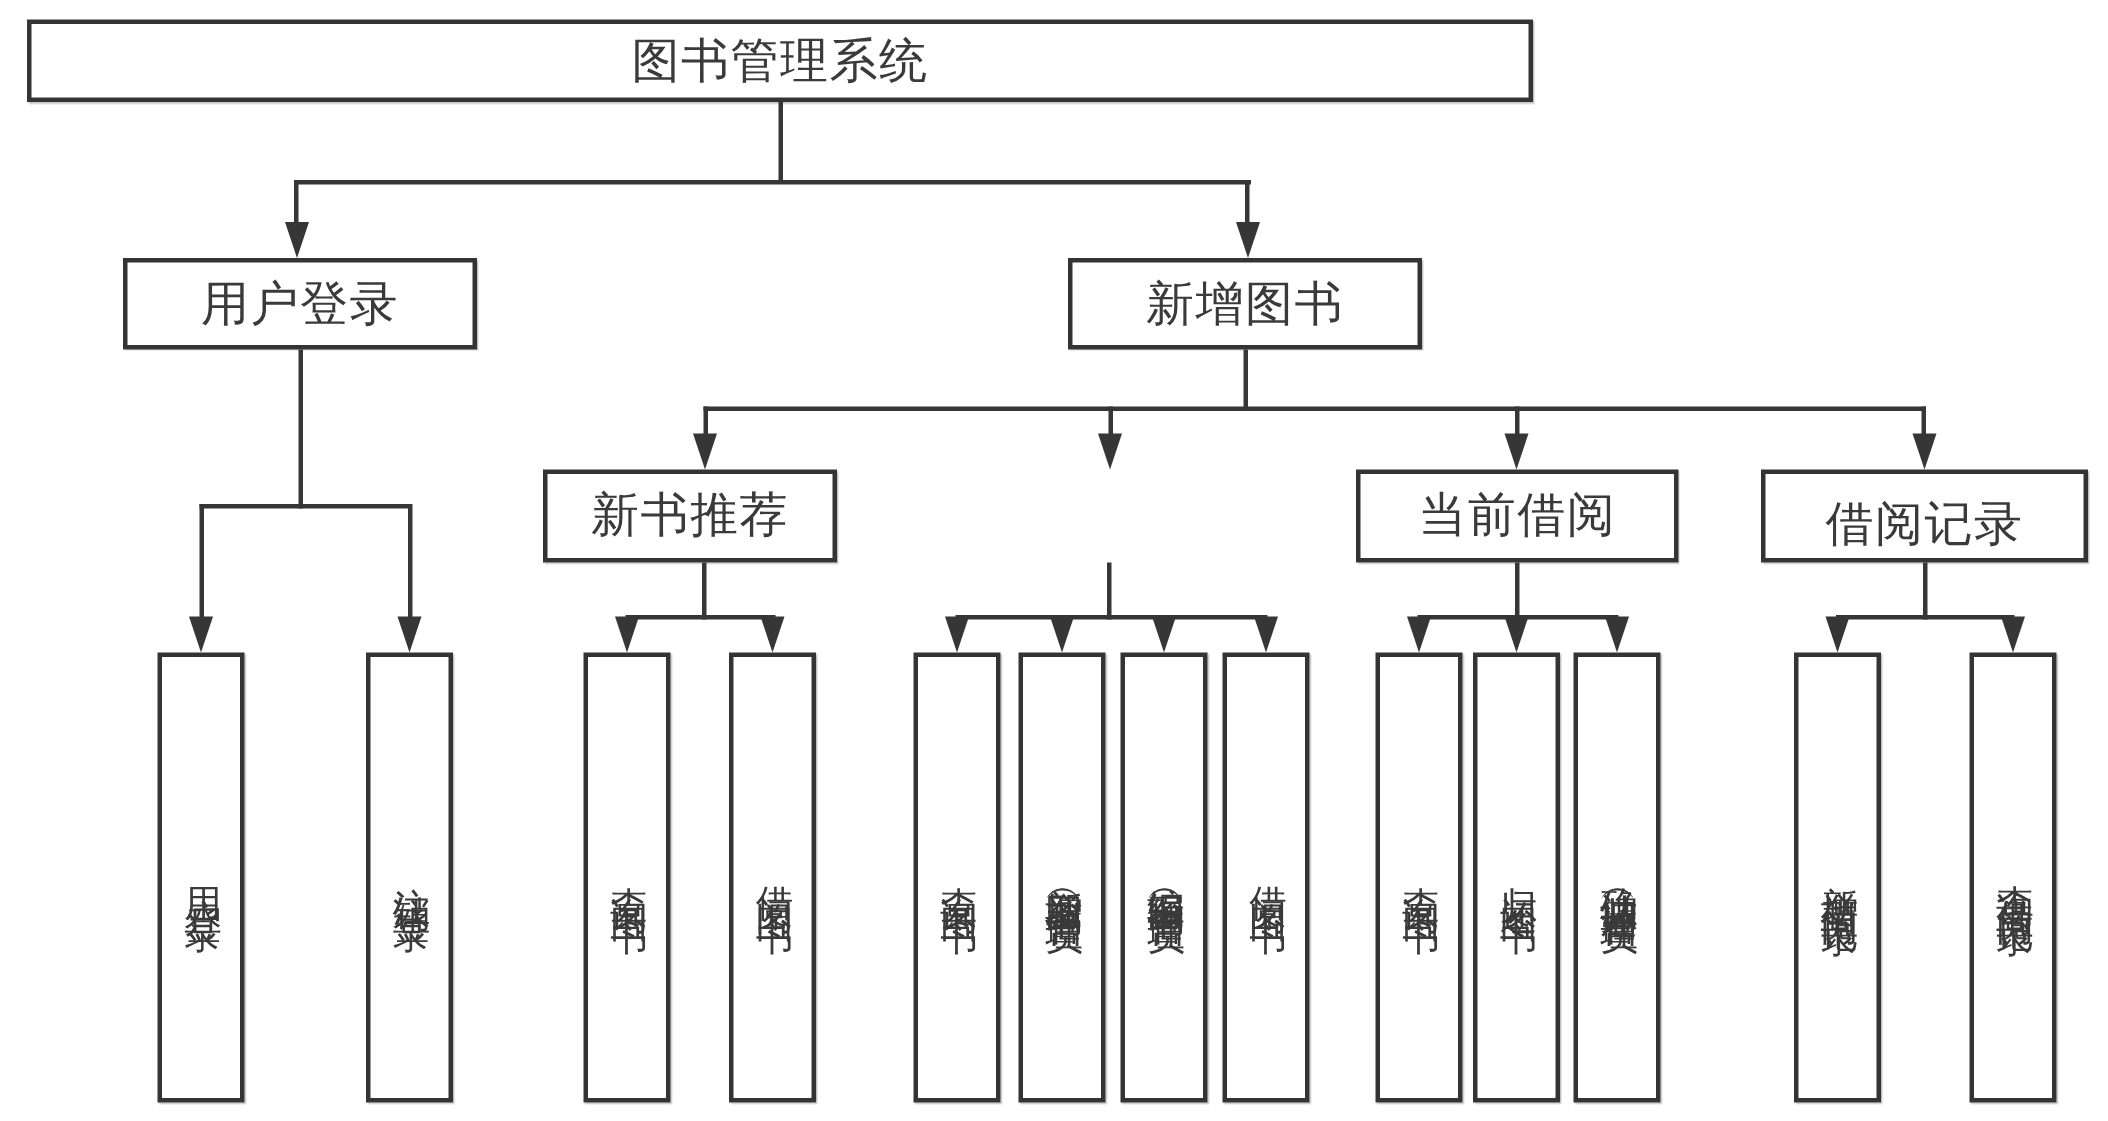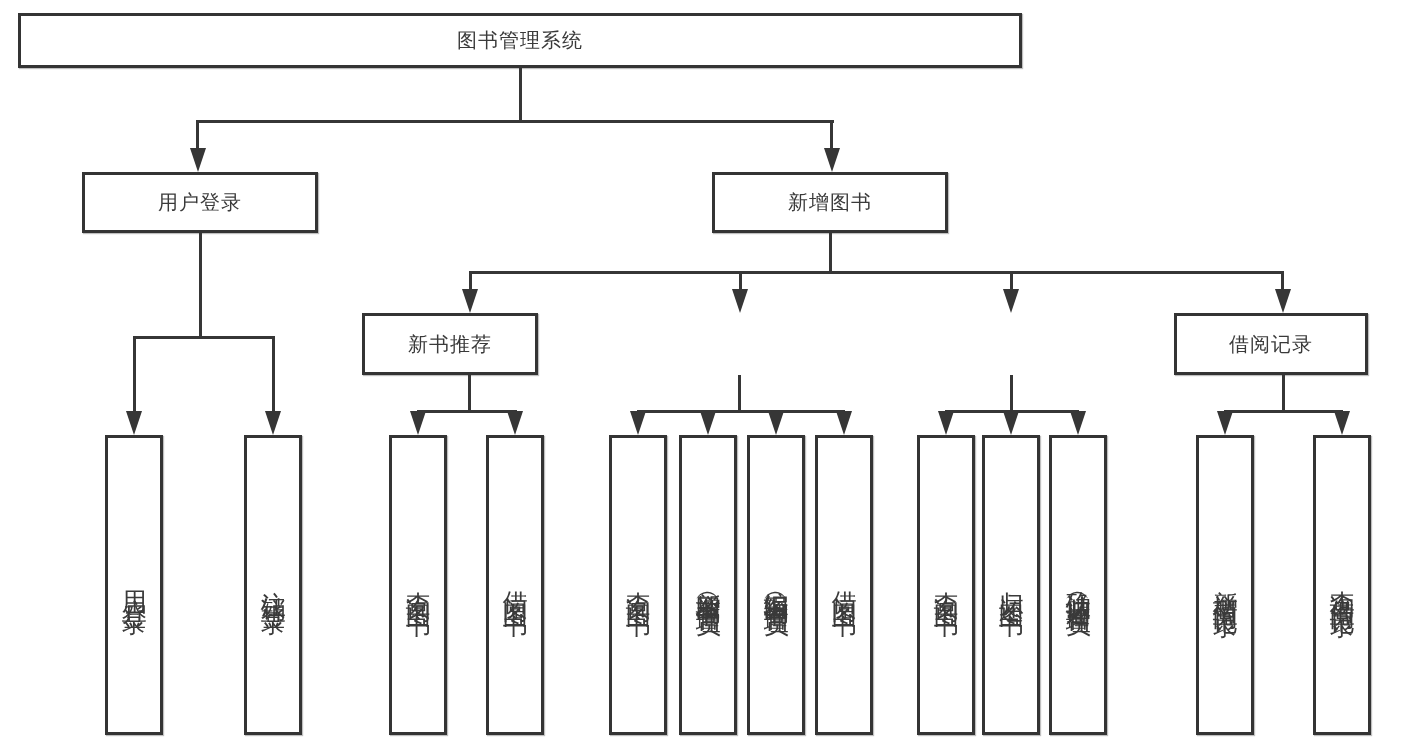--- a/index.html
+++ b/index.html
@@ -15,21 +15,21 @@
     background:#ffffff;
     border:3px solid #343434;
     box-sizing:border-box;
     display:flex;
     align-items:center;
     justify-content:center;
     color:#3a3a3a;
     box-shadow:1px 1px 1px rgba(0,0,0,0.25);
   }
   .hlabel{
-    font-size:20px;
+    font-size:32px;
     letter-spacing:1px;
     white-space:nowrap;
   }
   .vlabel{
     writing-mode:vertical-rl;
     font-size:25px;
     letter-spacing:7px;
     line-height:1.1;
     white-space:nowrap;
   }
@@ -91,24 +91,27 @@
   <div class="hline" style="left:469px;top:271px;width:815px;"></div>
   <div class="vline" style="left:469px;top:271px;height:22px;"></div>
   <div class="arrow-head" style="left:462px;top:289px;"></div>
   <div class="vline" style="left:739px;top:271px;height:22px;"></div>
   <div class="arrow-head" style="left:732px;top:289px;"></div>
   <div class="vline" style="left:1010px;top:271px;height:22px;"></div>
   <div class="arrow-head" style="left:1003px;top:289px;"></div>
   <div class="vline" style="left:1281px;top:271px;height:22px;"></div>
   <div class="arrow-head" style="left:1275px;top:289px;"></div>
 
-  <div class="box" style="left:362px;top:313px;width:176px;height:62px;">
+  <div class="box" style="left:362px;top:313px;width:196px;height:62px;">
     <span class="hlabel">新书推荐</span>
   </div>
-  <div class="box" style="left:1174px;top:313px;width:194px;height:62px;">
+  <div class="box" style="left:904px;top:313px;width:215px;height:62px;">
+    <span class="hlabel">当前借阅</span>
+  </div>
+  <div class="box" style="left:1174px;top:313px;width:218px;height:62px;align-items:flex-end;">
     <span class="hlabel">借阅记录</span>
   </div>
 
   <div class="vline" style="left:468px;top:375px;height:38px;"></div>
   <div class="hline" style="left:417px;top:410px;width:100px;"></div>
   <div class="arrow-head" style="left:410px;top:411px;"></div>
   <div class="arrow-head" style="left:507px;top:411px;"></div>
 
   <div class="vline" style="left:738px;top:375px;height:38px;"></div>
   <div class="hline" style="left:637px;top:410px;width:208px;"></div>

